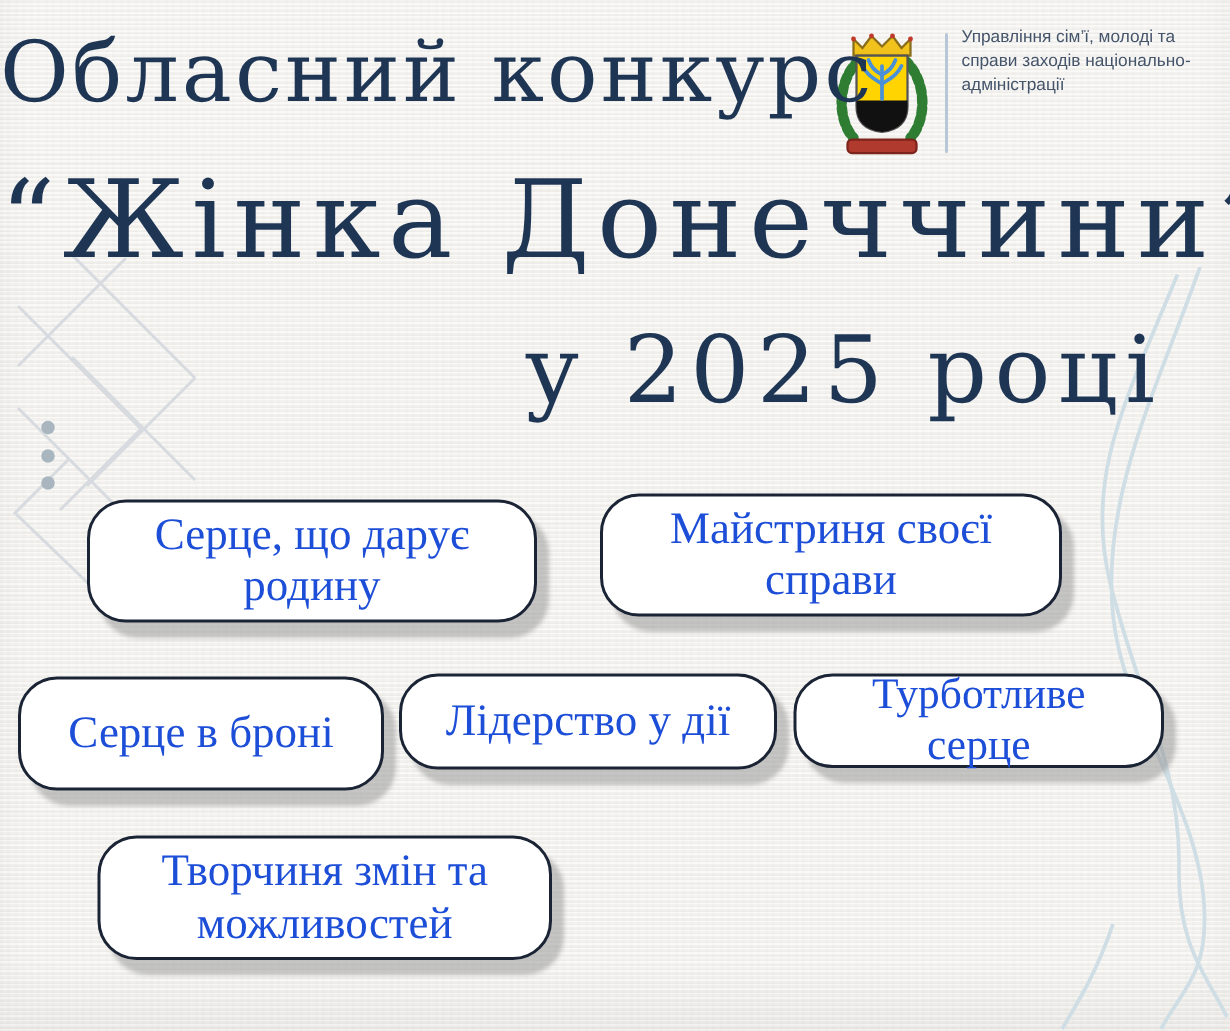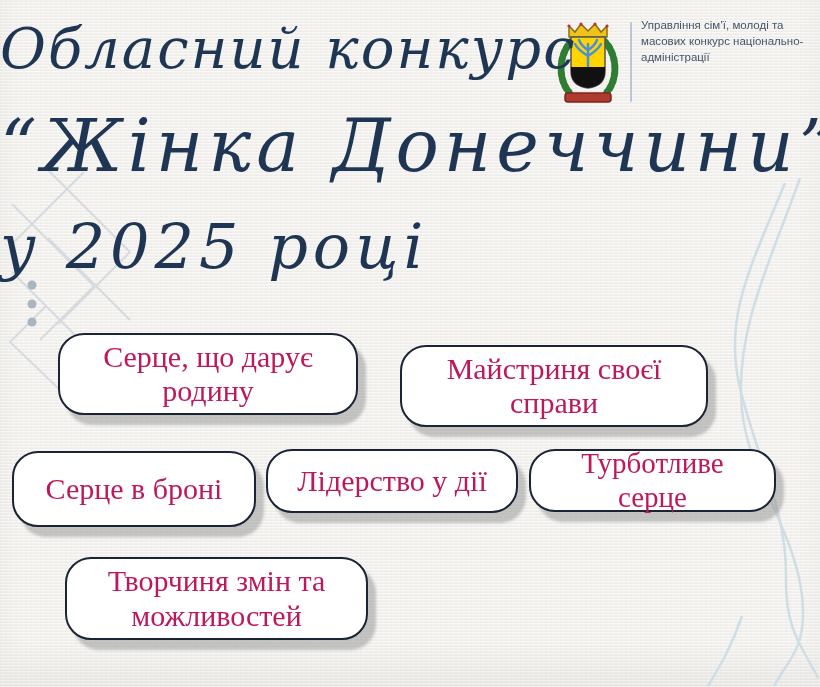--- a/index.html
+++ b/index.html
@@ -14,35 +14,35 @@
   }
   
   .deco{position:absolute;pointer-events:none;}
   .deco-left{left:0;top:158px;}
   .deco-right{right:0;top:178px;}
   
   .org-logo{position:absolute;left:552px;top:20px;width:72px;height:86px;}
   .org-divider{position:absolute;left:630px;top:22px;width:2px;height:80px;background:#b7c7d7;border-radius:1px;}
   .org-text{position:absolute;left:641px;top:17px;width:176px;color:#44546a;font-size:11.5px;line-height:1.4;}
   
-  .title-line{position:absolute;left:0;text-align:left;color:#1e3554;
-    font-family:"DejaVu Serif", serif;font-style:italic;white-space:nowrap;}
+  .title-line{position:absolute;left:0;text-align:right;color:#1e3554;
+    font-family:"DejaVu Serif", serif;white-space:nowrap;}
   .title-1{top:16px;width:580px;font-size:56px;letter-spacing:2px;}
   .title-2{top:104px;width:820px;font-size:72px;letter-spacing:5px;}
   .title-3{top:210px;width:775px;font-size:62px;letter-spacing:5px;}
   
   .pill{
     position:absolute;display:flex;align-items:center;justify-content:center;
     background:#ffffff;border:2.5px solid #1b2435;border-radius:26px;
     box-shadow:8px 10px 3px rgba(145,145,145,0.5);
-    color:#be185d;font-family:"Liberation Serif", serif;font-size:30px;line-height:1.15;
+    color:#1d4ed8;font-family:"Liberation Serif", serif;font-size:30px;line-height:1.15;
     text-align:center;white-space:pre-line;padding:0 14px;box-sizing:border-box;
   }
   .pill-1{left:58px;top:333px;width:300px;height:82px;}
-  .pill-2{left:400px;top:329px;width:308px;height:82px;margin-top:16px;}
+  .pill-2{left:400px;top:329px;width:308px;height:82px;}
   .pill-3{left:12px;top:451px;width:244px;height:76px;}
   .pill-4{left:266px;top:449px;width:252px;height:64px;text-align:right;}
   .pill-5{left:529px;top:449px;width:247px;height:63px;font-size:29px;}
   .pill-6{left:65px;top:557px;width:303px;height:83px;}
   .pill-7{left:408px;top:556px;width:332px;height:84px;}
 </style>
 </head>
 <body>
 
 <div class="poster">
@@ -95,21 +95,21 @@
       <path d="M36,30 C41,27 43,25 45,20"></path>
     </g>
 
     <rect x="13" y="73" width="46" height="9" rx="3" fill="#b03a2e" stroke="#7c241c" stroke-width="1.5"></rect>
   </svg>
 
   <div class="org-divider"></div>
 
   <div class="org-text">
     <div>Управління сім’ї, молоді та</div>
-    <div>масових конкурс національно-</div>
+    <div>справи заходів національно-</div>
     <div>адміністрації</div>
   </div>
 
   <div class="title-line title-1">Обласний конкурс</div>
   <div class="title-line title-2">“Жінка Донеччини”</div>
   <div class="title-line title-3">у 2025 році</div>
 
   <div class="pill pill-1">Серце, що дарує
 родину</div>
   <div class="pill pill-2">Майстриня своєї

